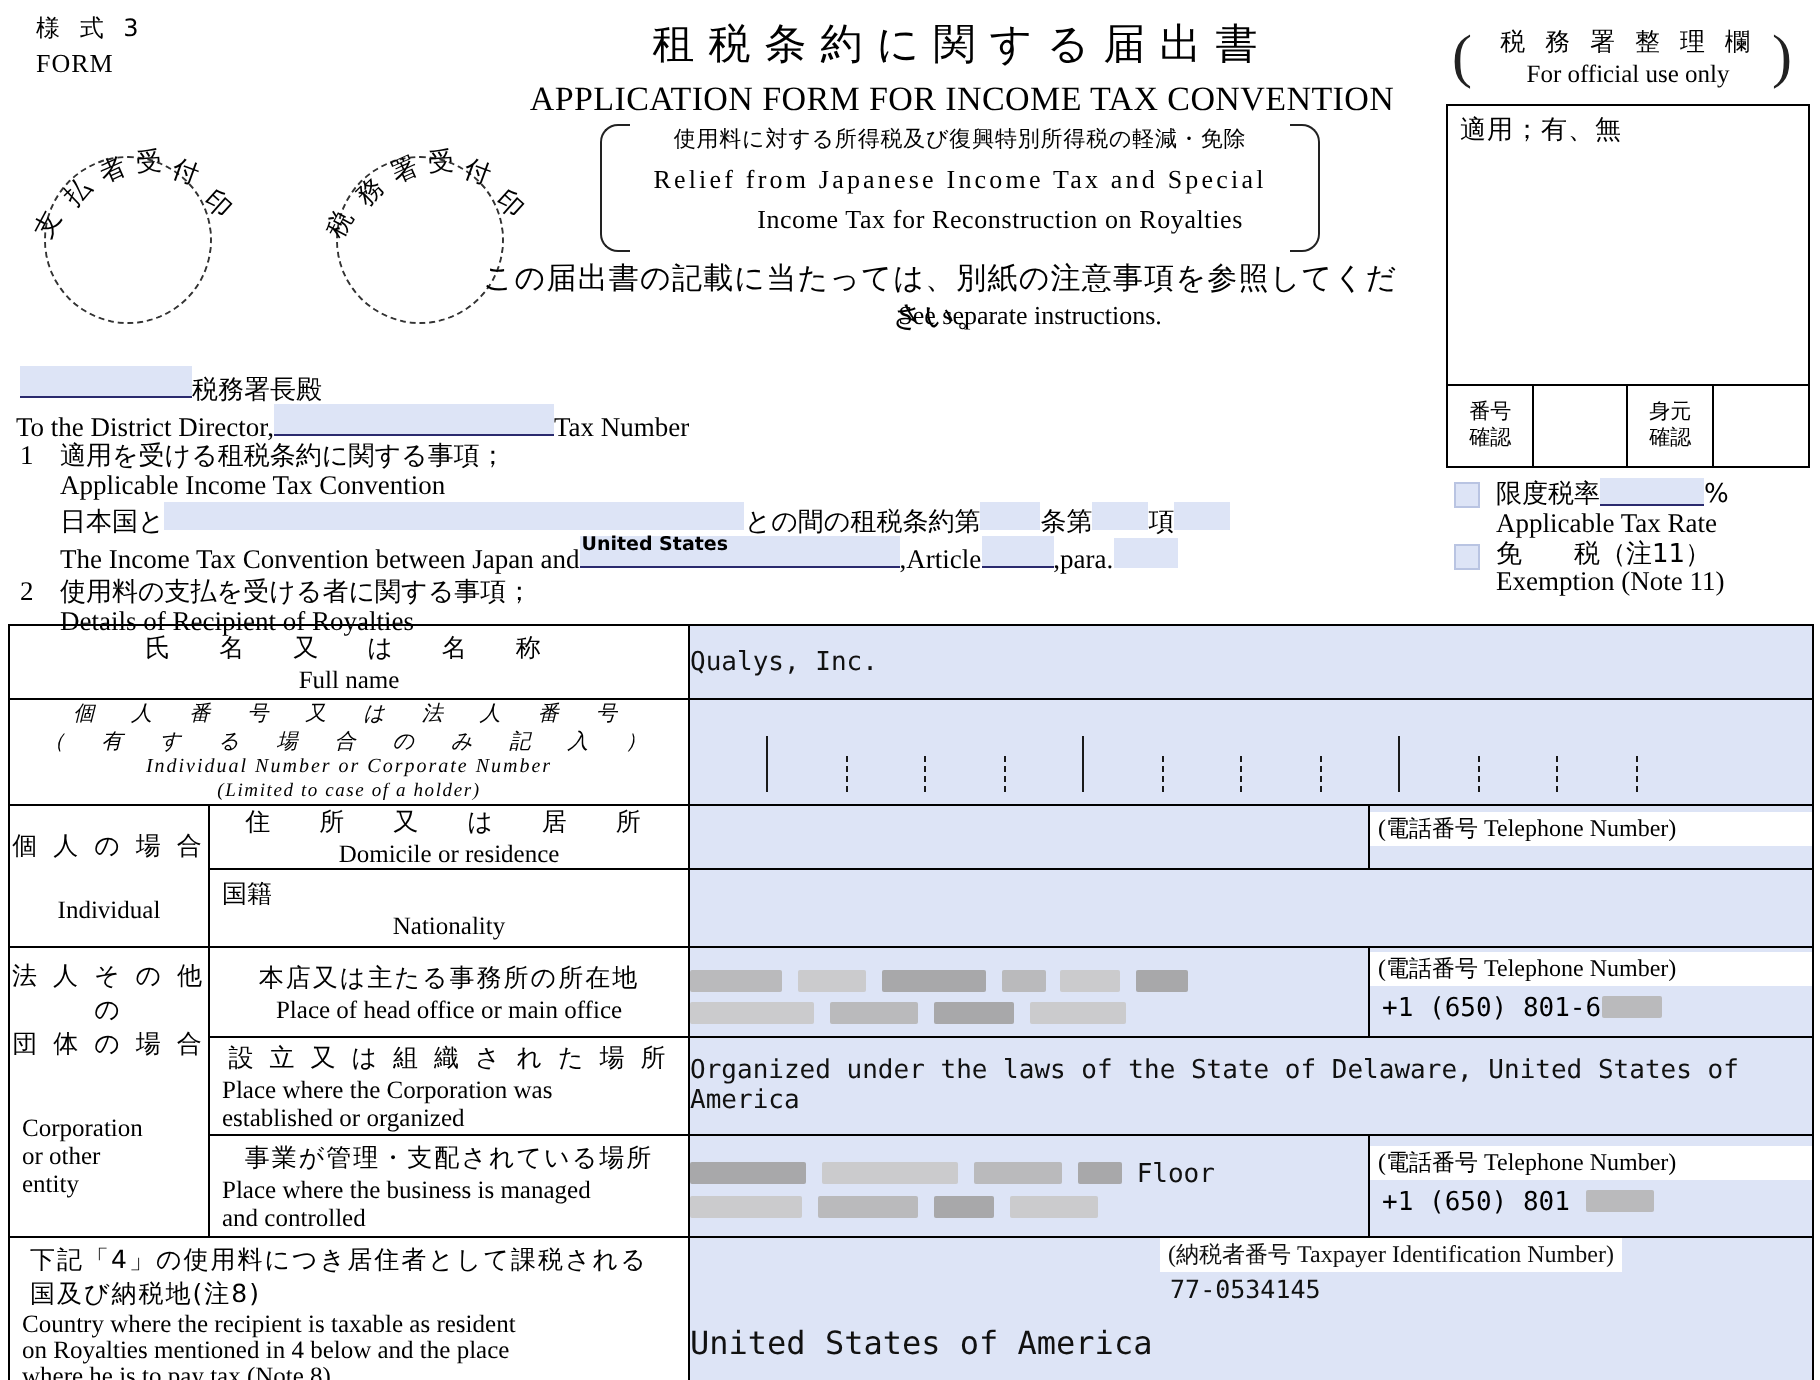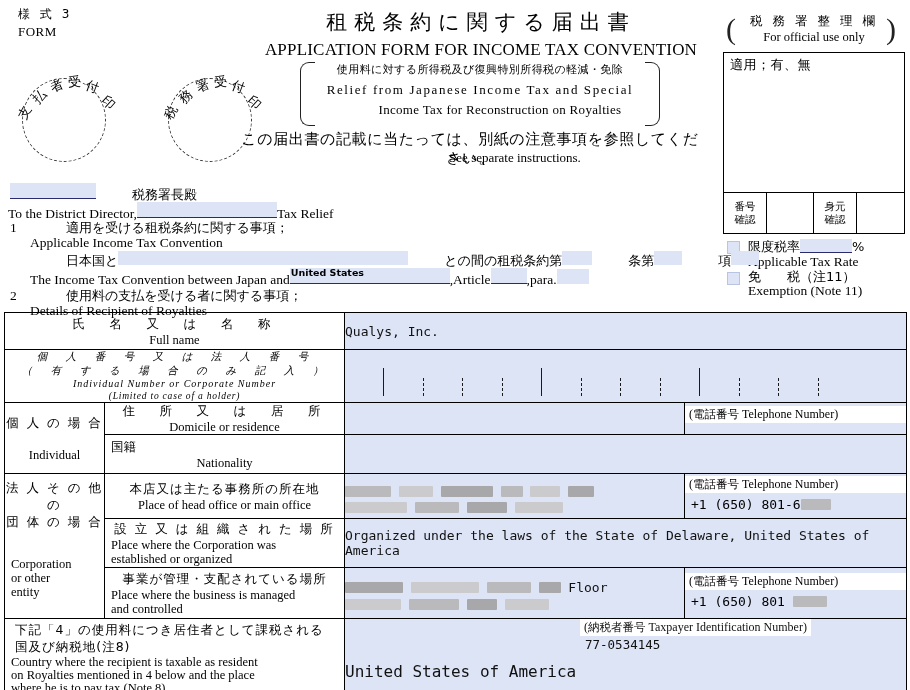--- a/index.html
+++ b/index.html
@@ -4,21 +4,21 @@
 <style>
   html,body{margin:0;padding:0;}
   body{
     width:910px;height:690px;background:#ffffff;
     font-family:"Liberation Serif", serif;
     color:#000;overflow:hidden;position:relative;
   }
   .page{position:relative;width:910px;height:544px;}
 
   
-  .jp{font-family:Liberation Sans, sans-serif;padding-left:36px;}
+  .jp{font-family:Liberation Sans, sans-serif;}
   .sp2{letter-spacing:2px;}
   .sp6{letter-spacing:6px;}
   .ctr{text-align:center;}
 
   
   .formno{position:absolute;left:18px;top:6px;font-size:13px;line-height:17px;}
   .formno .l1{font-family:"DejaVu Sans",sans-serif;letter-spacing:3px;font-size:12px;}
   .formno .l2{font-family:"Liberation Serif",serif;letter-spacing:.5px;font-size:13px;}
 
   
@@ -193,21 +193,21 @@
   <div class="cbrow" style="left:727px;top:270px;">
     <span class="cbox"></span>
   </div>
   <div class="exm-jp">免　　税（注11）</div>
   <div class="exm-en">Exemption (Note 11)</div>
 
   <div class="sec-line" style="left:10px;top:183px;">
     <span class="u-fill" style="width:86px;height:15px;"></span><span class="jp" style="font-size:13px;">税務署長殿</span>
   </div>
   <div class="sec-line" style="left:8px;top:202px;">
-    <span>To the District Director,</span><span class="u-fill" style="width:140px;height:15px;"></span><span>Tax Relief</span>
+    <span>To the District Director,</span><span class="u-fill" style="width:140px;height:15px;"></span><span>Tax Number</span>
   </div>
 
   <div class="sec-line" style="left:10px;top:220px;">1</div>
   <div class="sec-line jp" style="left:30px;top:219px;font-size:13px;">適用を受ける租税条約に関する事項；</div>
   <div class="sec-line" style="left:30px;top:235px;">Applicable Income Tax Convention</div>
 
   <div class="sec-line" style="left:30px;top:251px;">
     <span class="jp" style="font-size:13px;">日本国と</span><span class="fill" style="width:290px;height:14px;"></span><span class="jp" style="font-size:13px;">との間の租税条約第</span><span class="fill" style="width:30px;height:14px;"></span><span class="jp" style="font-size:13px;">条第</span><span class="fill" style="width:28px;height:14px;"></span><span class="jp" style="font-size:13px;">項</span><span class="fill" style="width:28px;height:14px;"></span>
   </div>
 

